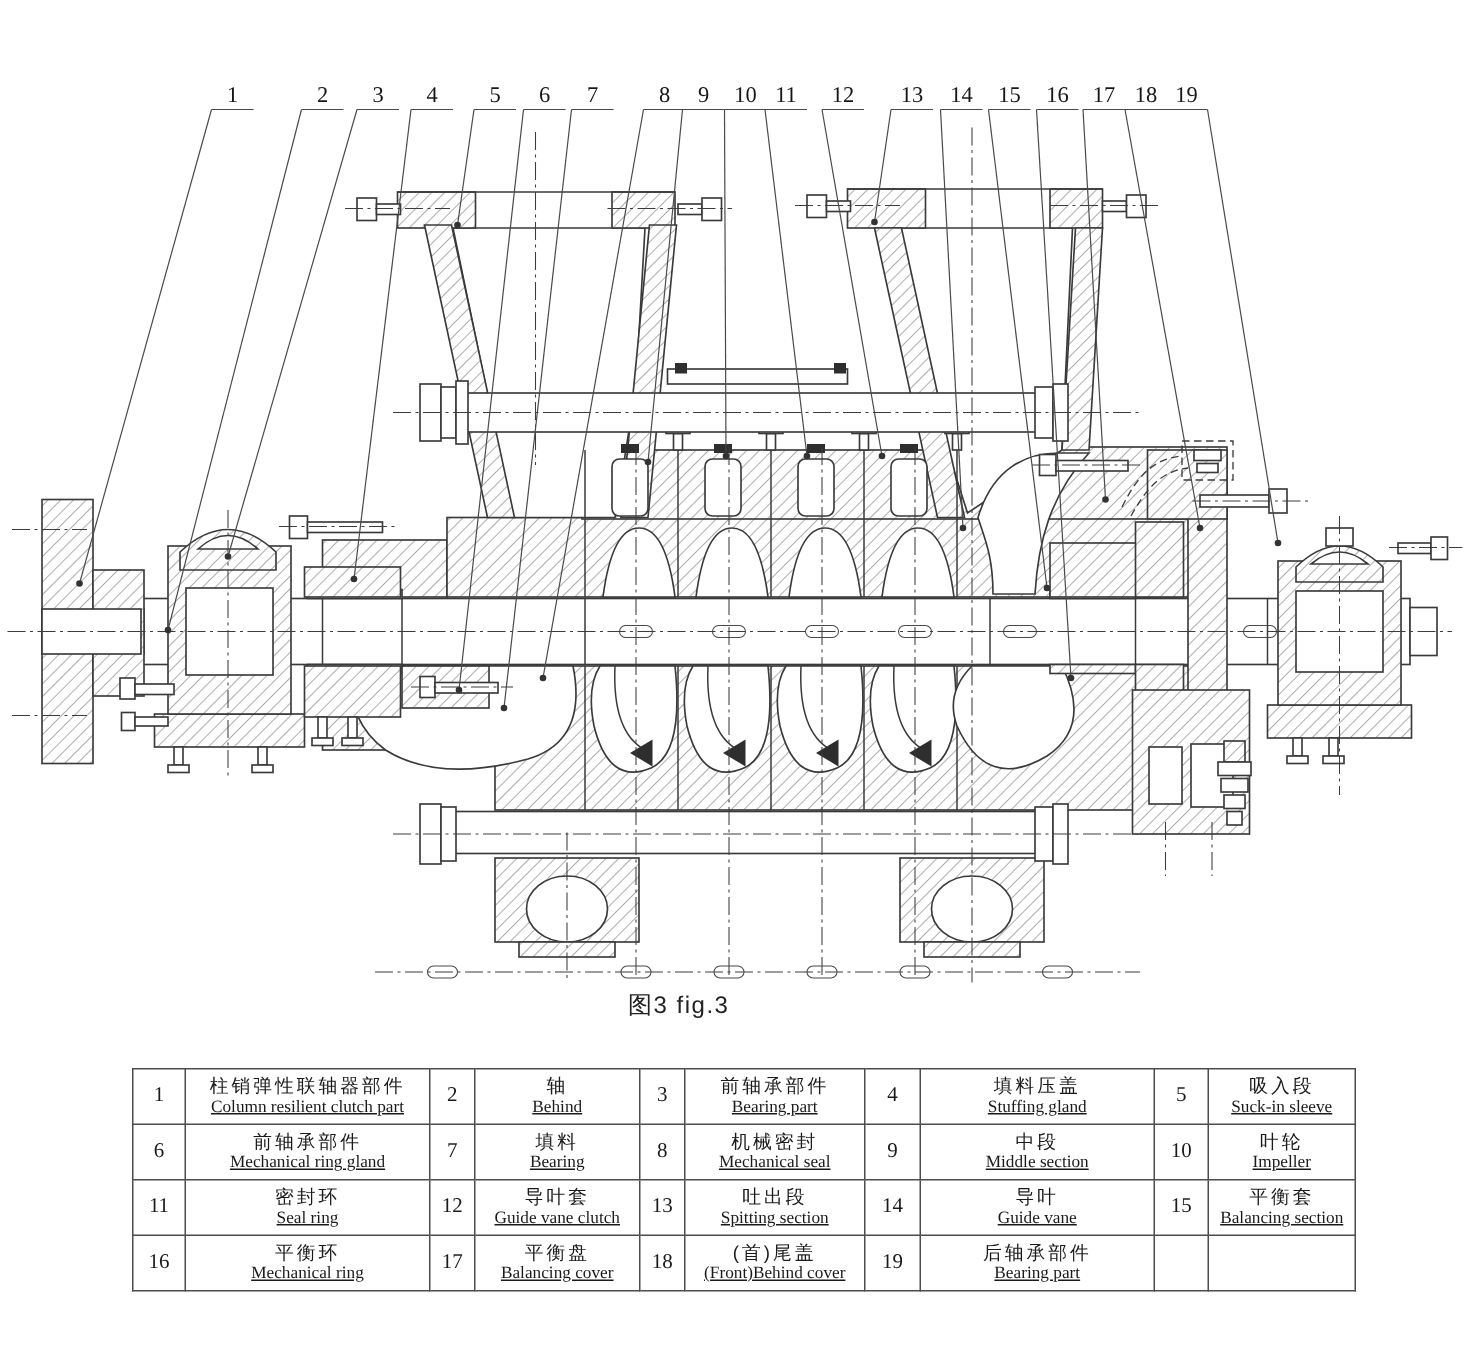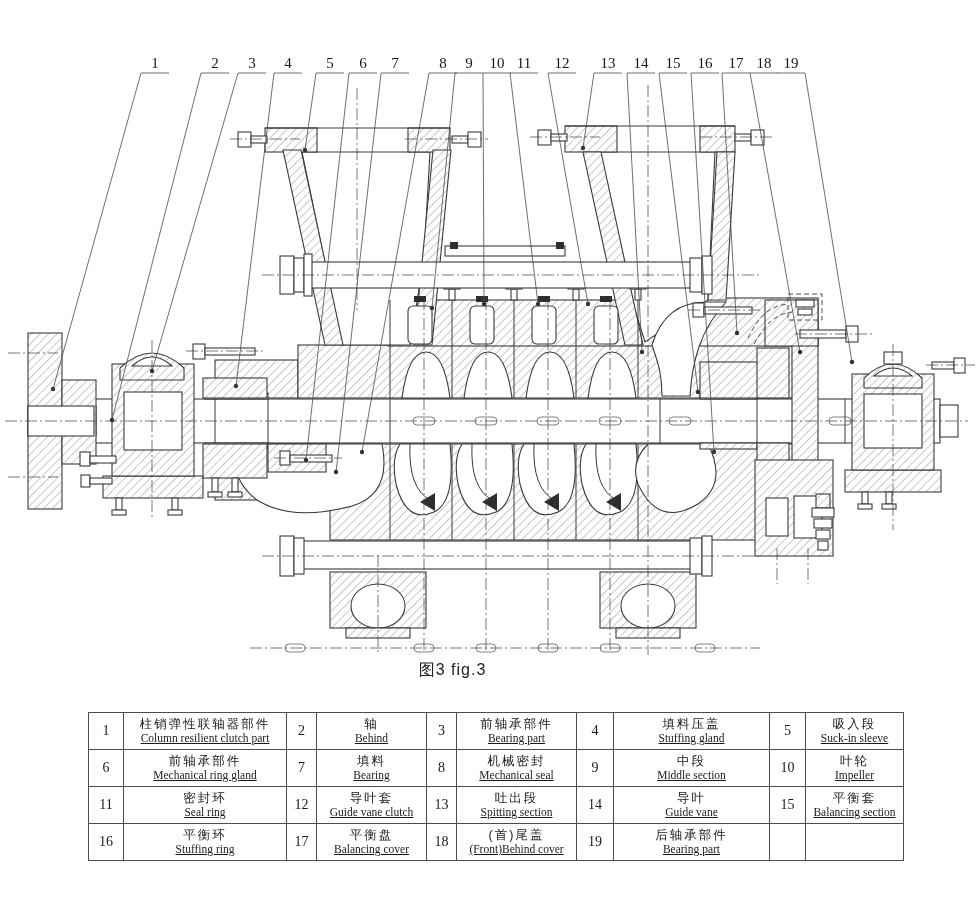--- a/index.html
+++ b/index.html
@@ -469,21 +469,21 @@
           <td class="no">15</td>
           <td>
             <span class="zh">平衡套</span>
             <span class="en">Balancing section</span>
           </td>
         </tr>
         <tr>
           <td class="no">16</td>
           <td>
             <span class="zh">平衡环</span>
-            <span class="en">Stuffing ring</span>
+            <span class="en">Mechanical ring</span>
           </td>
           <td class="no">17</td>
           <td>
             <span class="zh">平衡盘</span>
             <span class="en">Balancing cover</span>
           </td>
           <td class="no">18</td>
           <td>
             <span class="zh">(首)尾盖</span>
             <span class="en">(Front)Behind cover</span>

